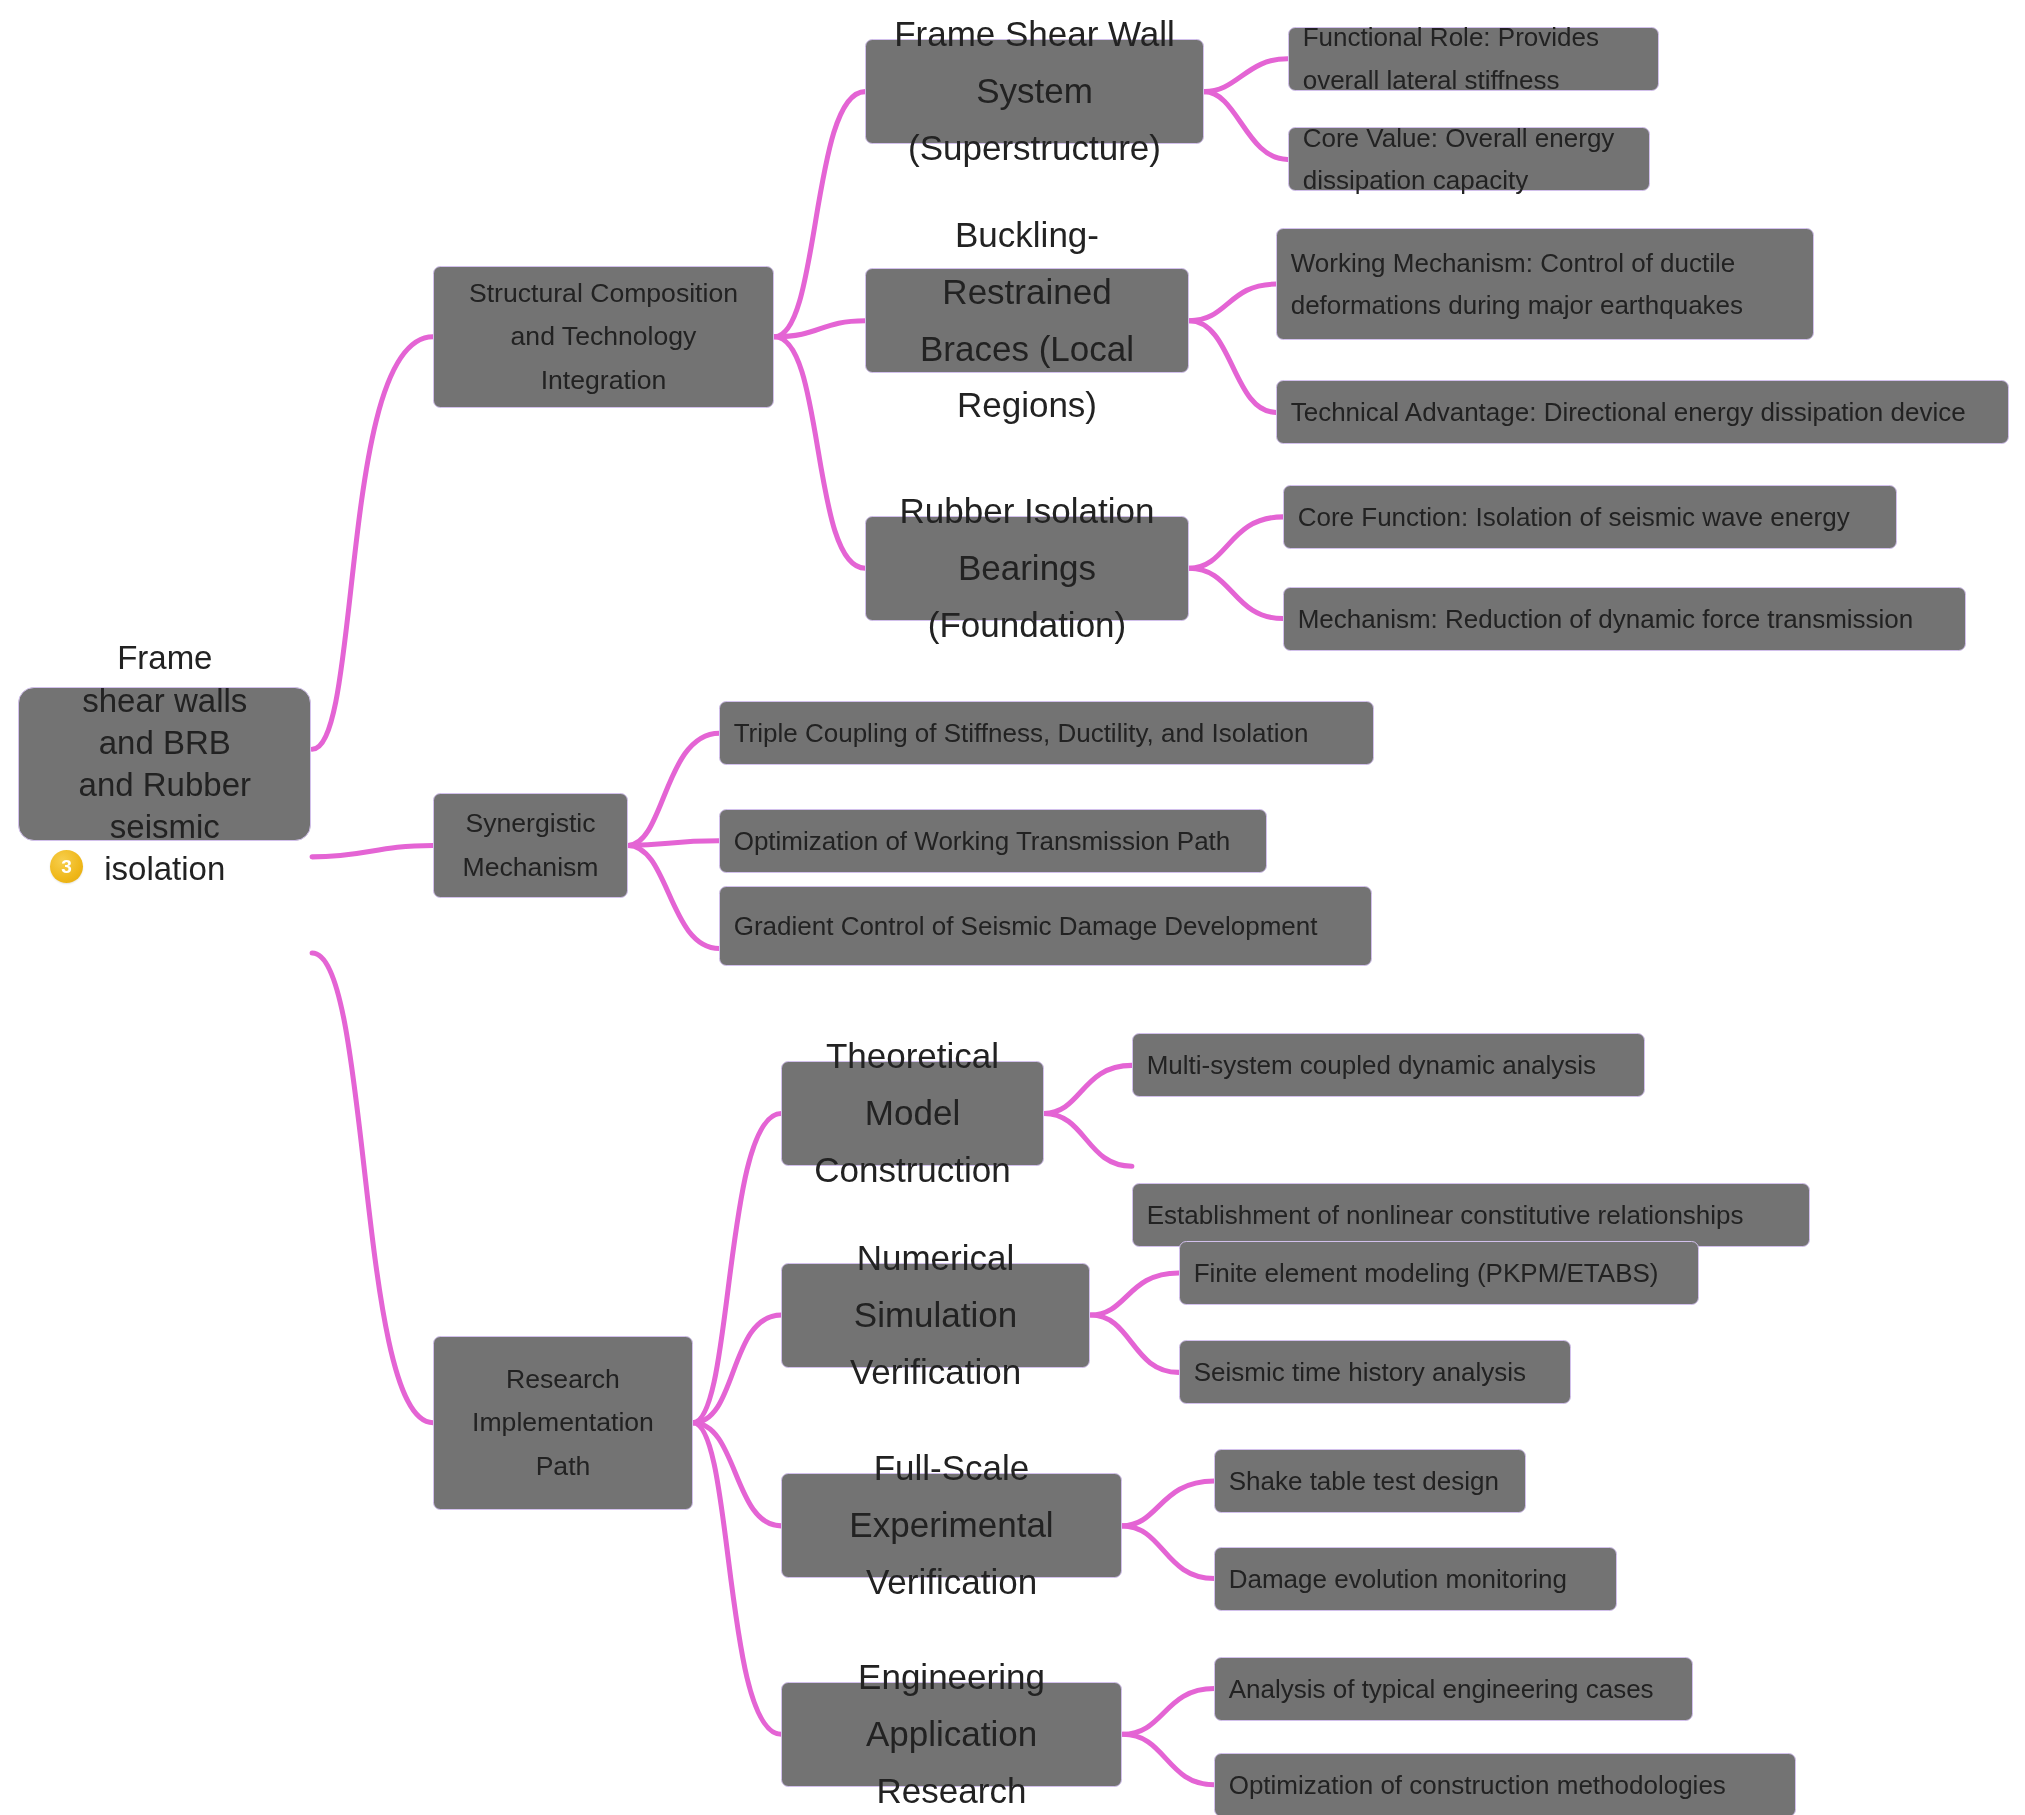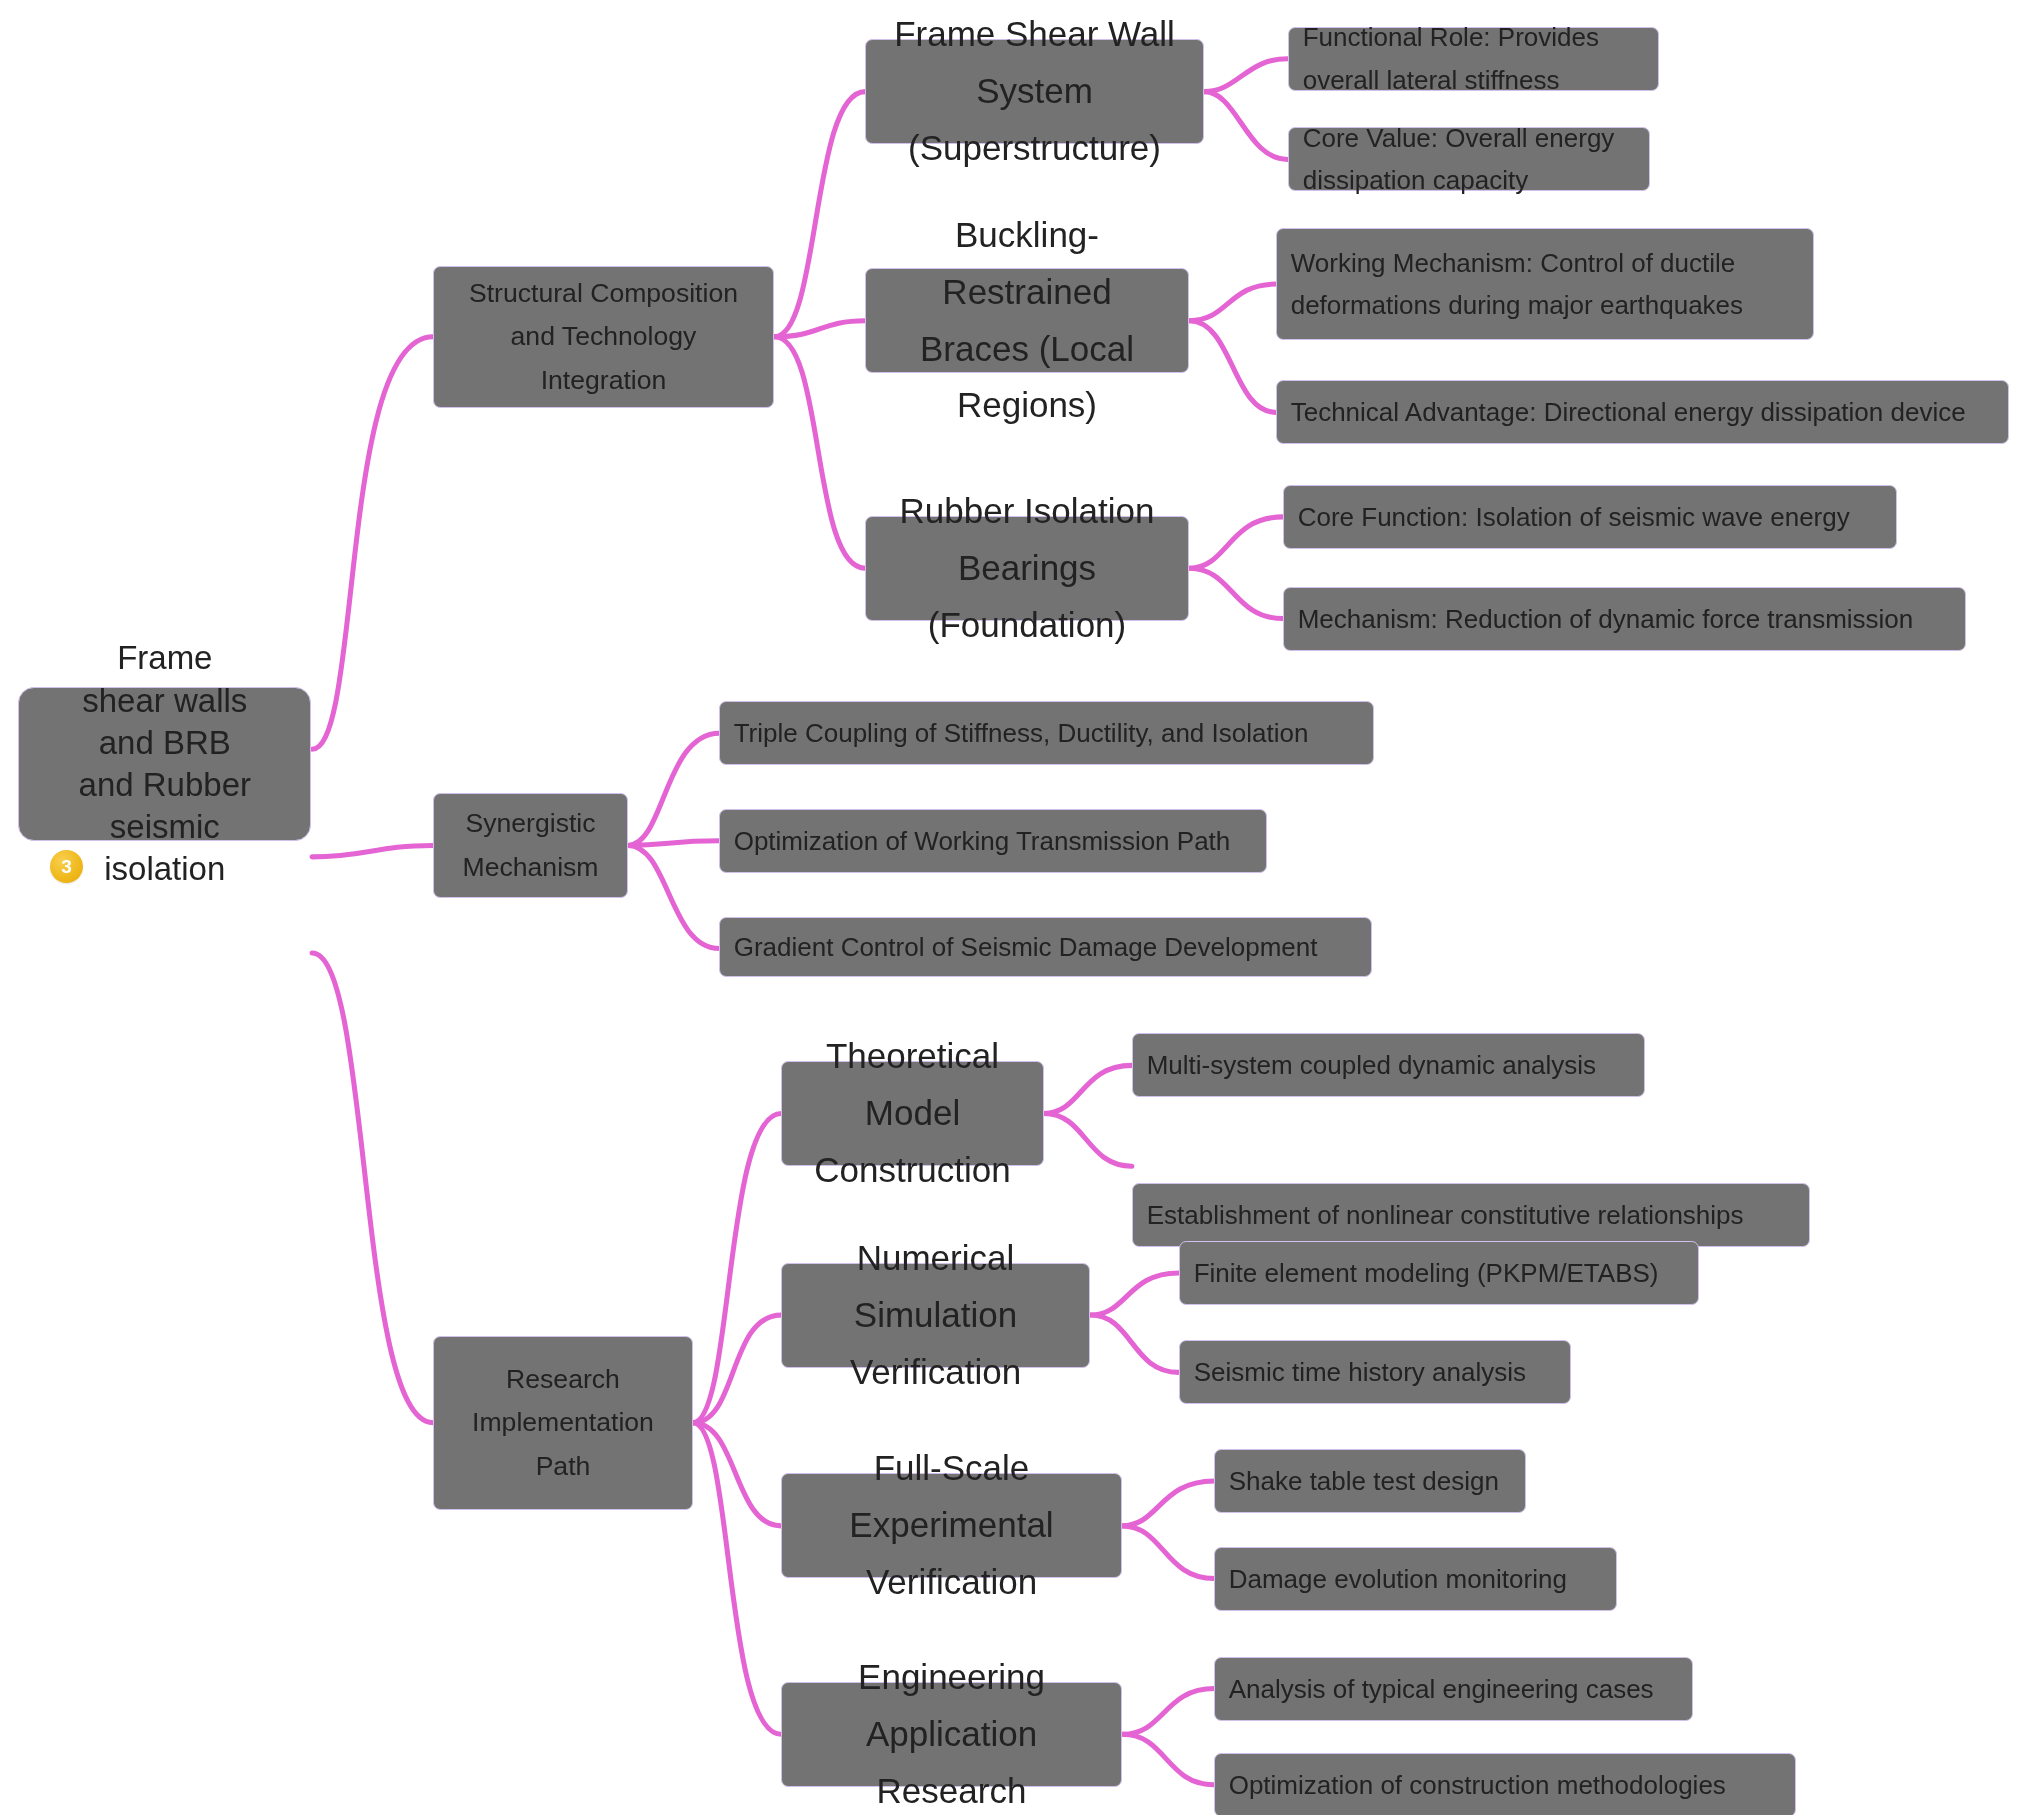--- a/index.html
+++ b/index.html
@@ -183,21 +183,21 @@
   <div class="node leaf" style="left:1283px; top:587px; width:683px; height:64px;">
     <span>Mechanism: Reduction of dynamic force transmission</span>
   </div>
 
   <div class="node leaf" style="left:719px; top:701px; width:655px; height:64px;">
     <span>Triple Coupling of Stiffness, Ductility, and Isolation</span>
   </div>
   <div class="node leaf" style="left:719px; top:809px; width:548px; height:64px;">
     <span>Optimization of Working Transmission Path</span>
   </div>
-  <div class="node leaf" style="left:719px; top:917px; width:653px; height:60px;">
+  <div class="node leaf" style="left:719px; top:886px; width:653px; height:80px;">
     <span>Gradient Control of Seismic Damage Development</span>
   </div>
 
   <div class="node level2" style="left:781px; top:1061px; width:263px; height:105px;">
     <span>Theoretical Model
 Construction</span>
   </div>
   <div class="node level2" style="left:781px; top:1263px; width:309px; height:105px;">
     <span>Numerical Simulation
 Verification</span>

